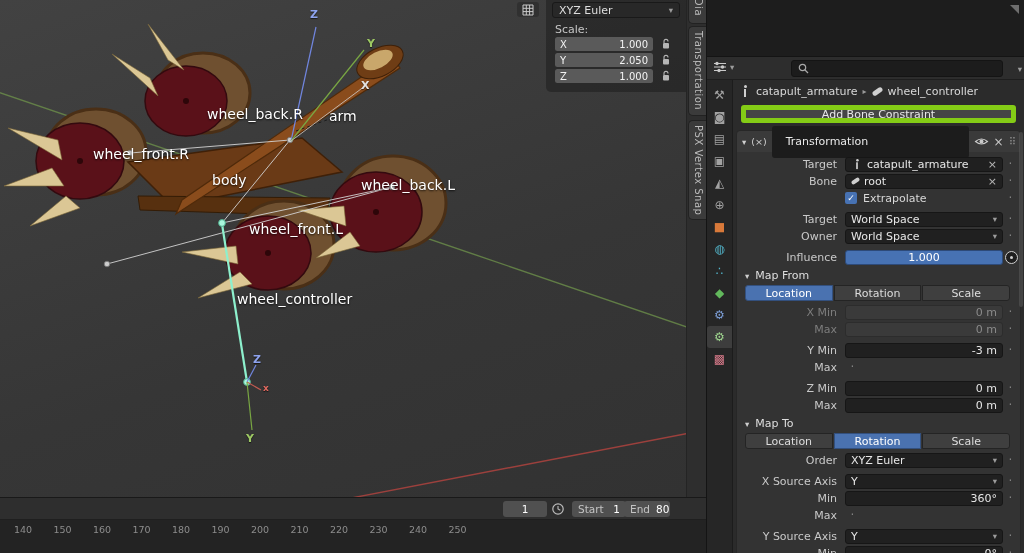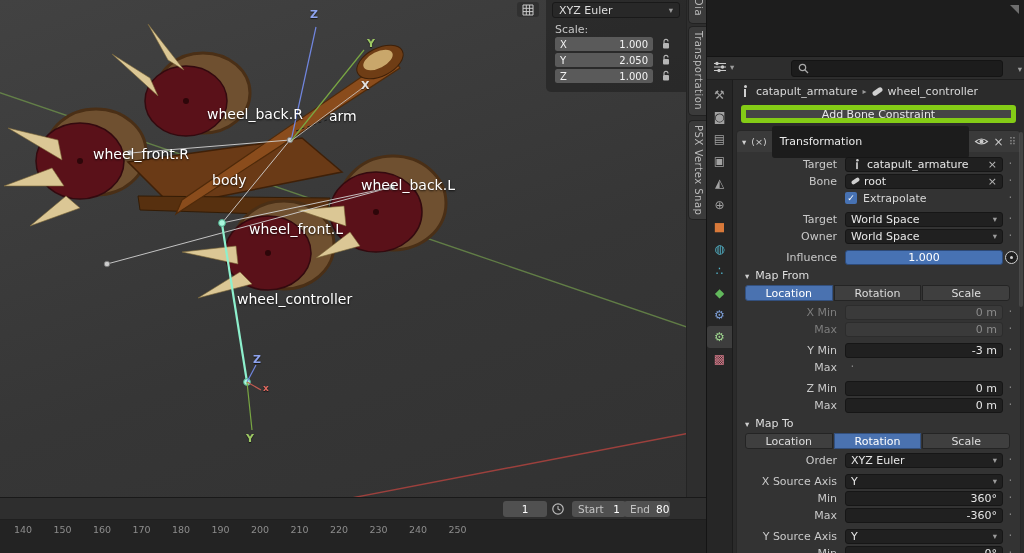--- a/index.html
+++ b/index.html
@@ -78,21 +78,21 @@
   #addrow{padding:3px 8px 5px 8px}
   #addbtn{height:18px;background:#454545;border:5px solid #84cc16;border-radius:3px;
     display:flex;align-items:center;justify-content:center;color:#e8e8e8}
 
   .panel{margin:2px 3px 0 3px;background:#333;border:1px solid #272727;border-radius:4px}
   .phead{height:21px;background:#3a3a3a;border-radius:4px 4px 0 0;display:flex;
     align-items:center;padding:0 5px;gap:5px}
   .tri{color:#cfcfcf;font-size:8.5px}
   .ctype{color:#cfcfcf;font-size:9.5px}
   .pname{flex:1;height:32px;background:#1c1c1c;border-radius:3px;display:flex;
-    align-items:center;padding:0 8px;color:#e9e9e9}
+    align-items:center;padding:0 14px;color:#e9e9e9}
   .phx{color:#c9c9c9;font-size:12px;line-height:1}
   .pdots{color:#8a8a8a;font-size:10px;letter-spacing:-1px}
   .pbody{padding:3px 2px 6px 0}
 
   .row{display:flex;align-items:center;height:16px;margin:1px 0 1px 6px}
   .row.gaptop{margin-top:5px}
   .lbl{width:102px;text-align:right;padding-right:8px;color:#c9c9c9;white-space:nowrap}
   .lbl.dim{color:#7d7d7d}
   .fwrap{flex:1;display:flex;align-items:center}
   .fld{flex:1;height:15px;background:#202020;border:1px solid #161616;border-radius:3px;
@@ -569,25 +569,20 @@
                 <div class="lbl">Min</div>
                 <div class="fwrap">
                   <div class="fld num">
                     <span>360°</span>
                   </div>
                 </div>
                 <div class="decor">·</div>
               </div>
               <div class="row">
                 <div class="lbl">Max</div>
-                <div class="fwrap">
-                  <div class="fld num">
-                    <span>-360°</span>
-                  </div>
-                </div>
                 <div class="decor">·</div>
               </div>
               <div class="row gaptop">
                 <div class="lbl">Y Source Axis</div>
                 <div class="fwrap">
                   <div class="fld dd">
                     <span>Y</span>
                     <span class="cd">▾</span>
                   </div>
                 </div>

